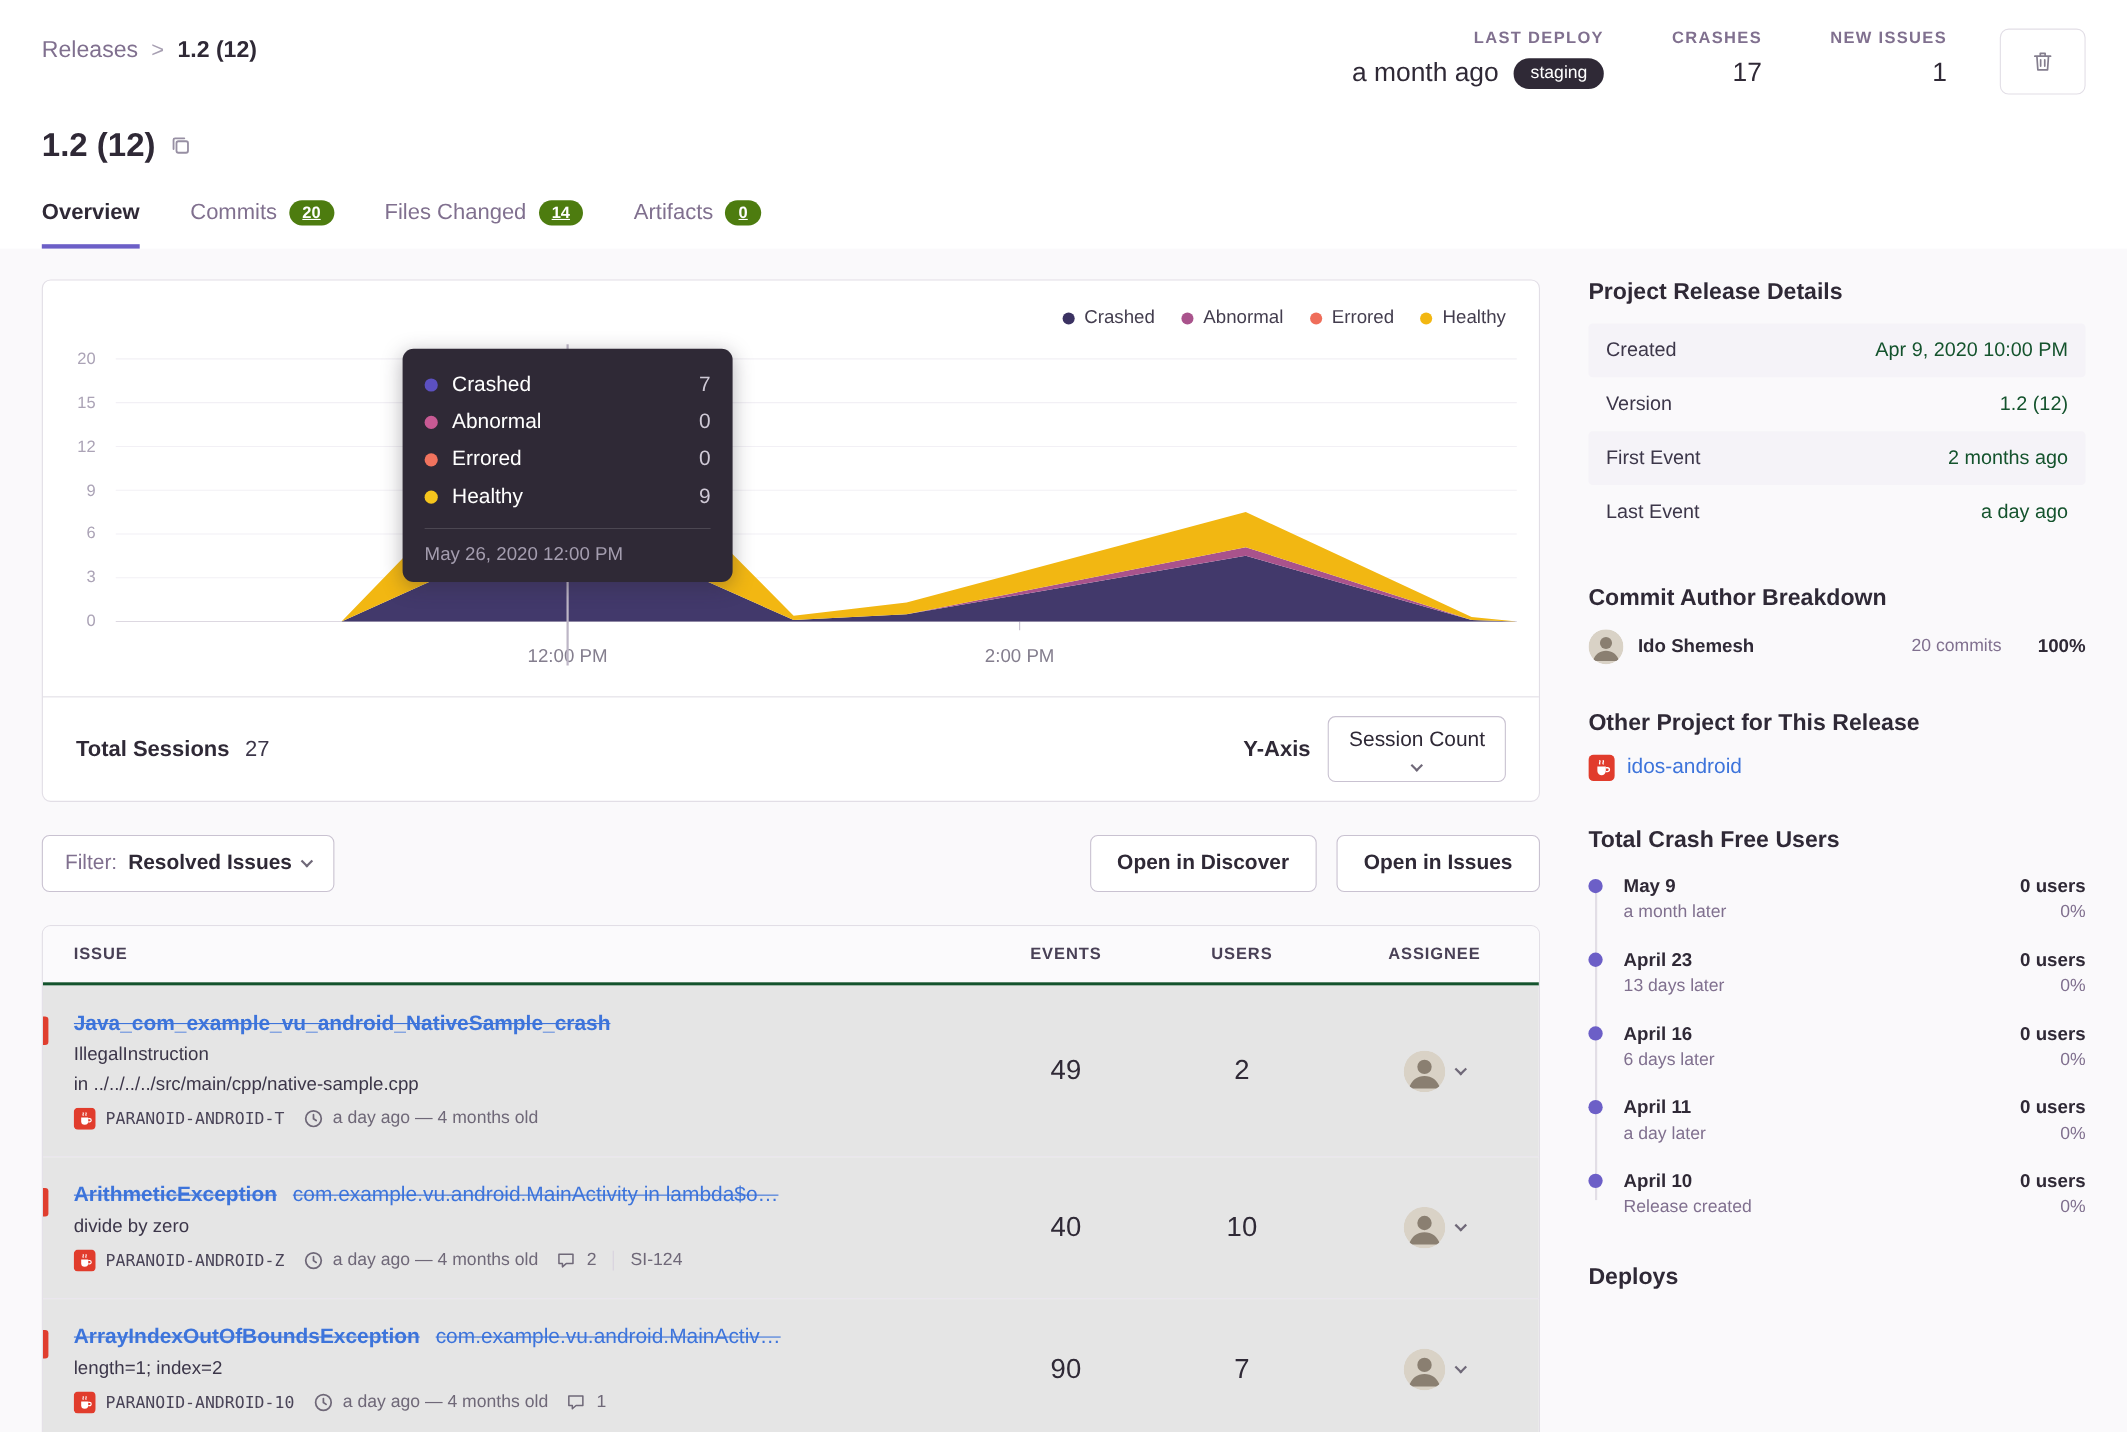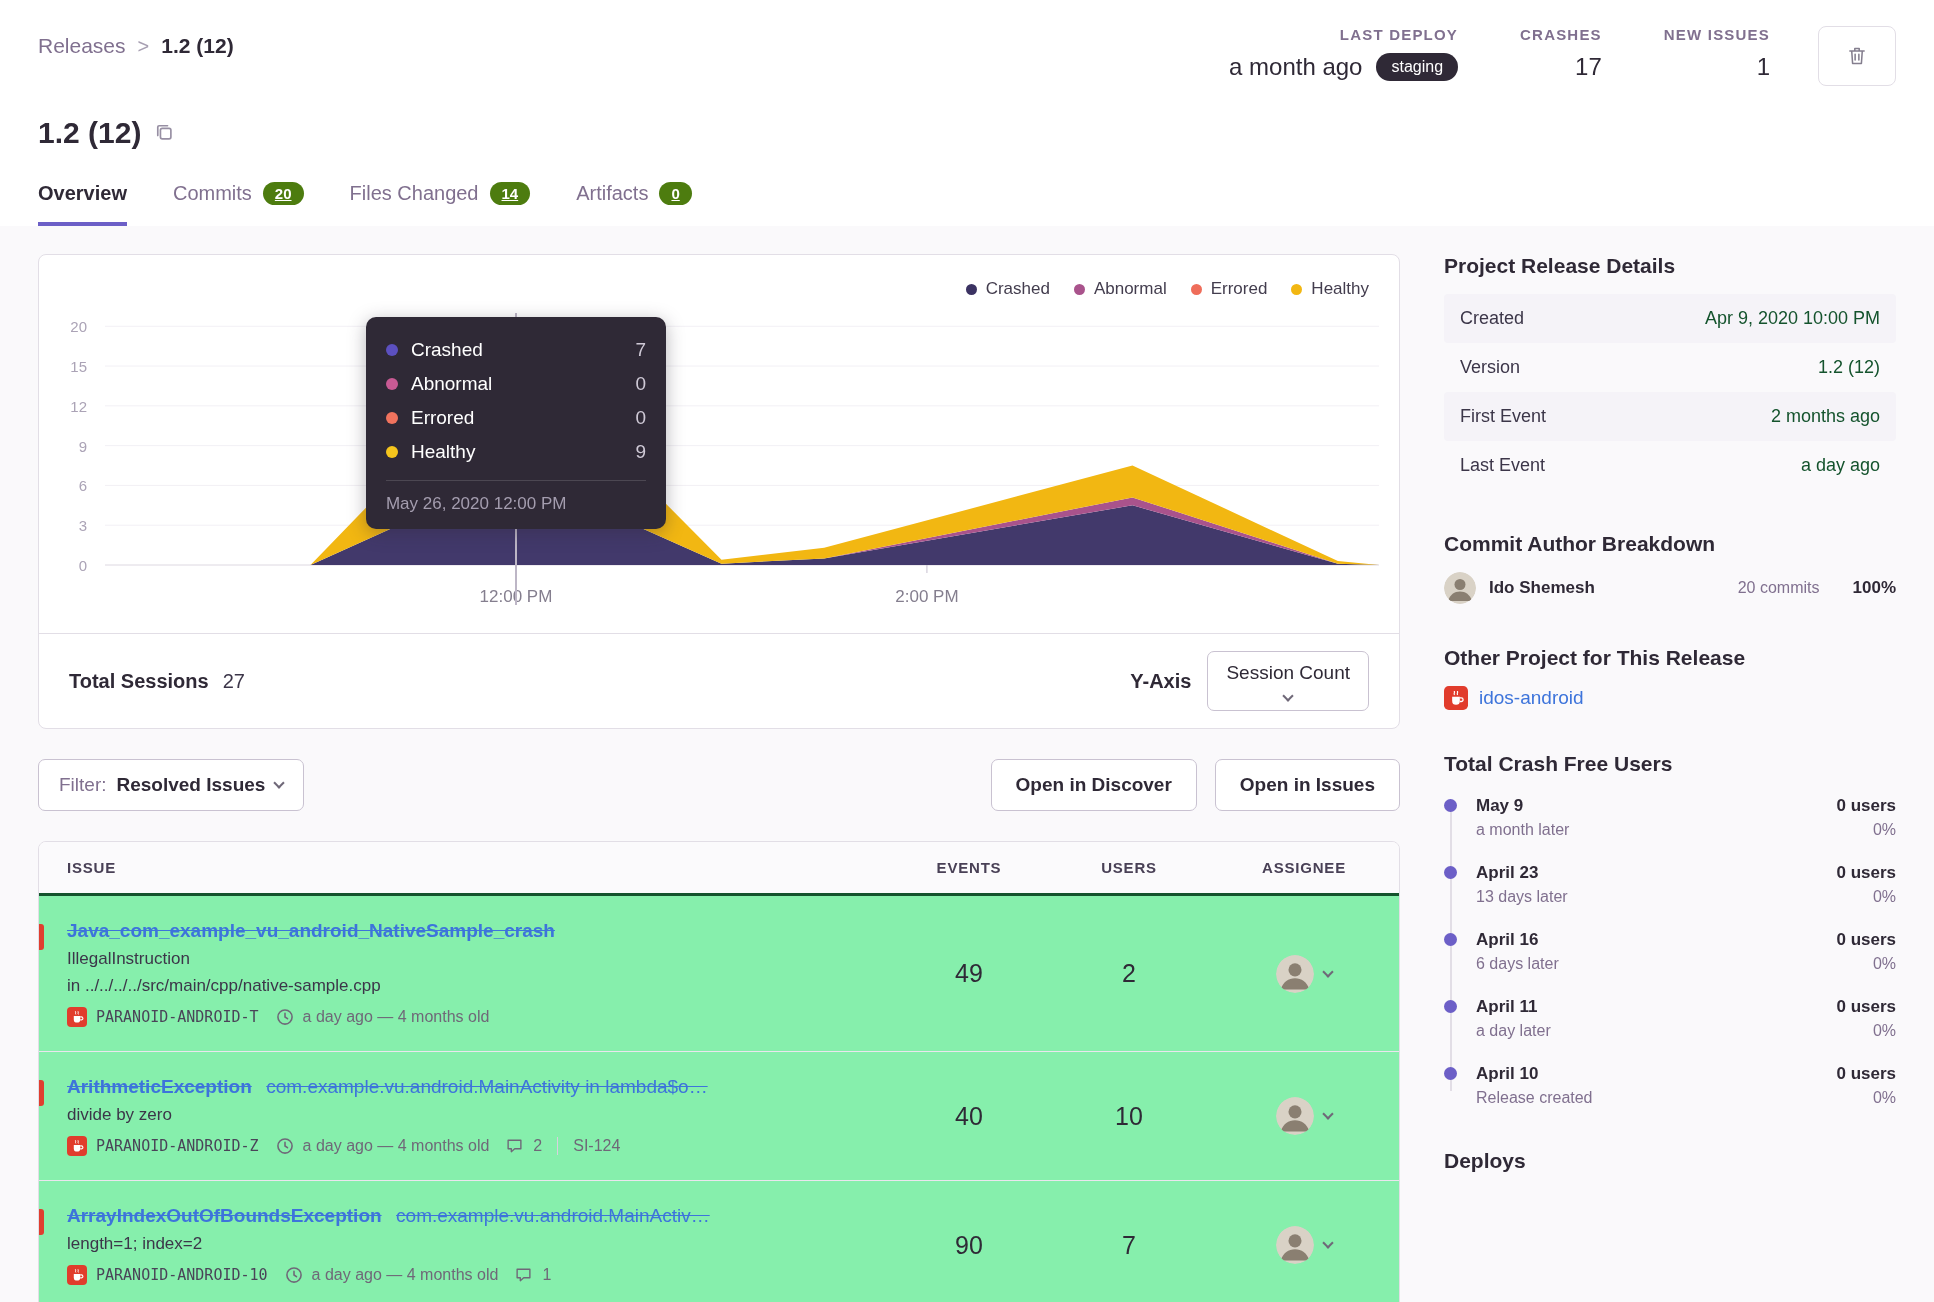--- a/index.html
+++ b/index.html
@@ -81,21 +81,21 @@
   .action-btn { background:#fff; border:1px solid #c9c2d1; border-radius:7px; padding:14px 24px;
     font-size:19px; font-weight:700; color:#2f2936; cursor:pointer; font-family:inherit; }
 
   
   .issues-card { margin-top:30px; overflow:hidden; }
   .table-header { display:flex; align-items:center; background:#fbfafc; border-bottom:3px solid #14532d; padding:17px 0; }
   .th { font-size:15px; font-weight:700; color:#494056; letter-spacing:.8px; }
   .col-issue { flex:1; min-width:0; padding-left:28px; padding-right:20px; }
   .col-num { width:160px; text-align:center; flex-shrink:0; }
   .col-assignee { width:190px; text-align:center; flex-shrink:0; }
-  .issue-row { display:flex; align-items:center; position:relative; border-bottom:1px solid #eae6ee; padding:24px 0; background:#86efac;justify-content:flex-end; }
+  .issue-row { display:flex; align-items:center; position:relative; border-bottom:1px solid #eae6ee; padding:24px 0; background:#e5e5e5;justify-content:flex-end; }
   .issue-row:last-child { border-bottom:none; }
   .red-bar { position:absolute; left:0; top:28px; width:5px; height:26px; background:#e03e2f; border-radius:0 3px 3px 0; }
   .title-line { white-space:nowrap; overflow:hidden; text-overflow:ellipsis; }
   .issue-title { font-size:19px; color:#3d74db; font-weight:700; text-decoration:line-through; cursor:pointer; }
   .issue-culprit { font-size:19px; color:#3d74db; font-weight:400; text-decoration:line-through; margin-left:10px; }
   .issue-line { font-size:17px; color:#3c3649; margin-top:7px; }
   .issue-meta { display:flex; align-items:center; gap:9px; margin-top:11px; font-size:16px; color:#6f6878; }
   .tag-mono { font-family:"DejaVu Sans Mono", monospace; font-size:15px; color:#4a4458; margin-right:8px; }
   .meta-divider { width:1px; height:18px; background:#d8d2de; margin:0 6px; }
   .num-val { font-size:25px; color:#2f2936; }

